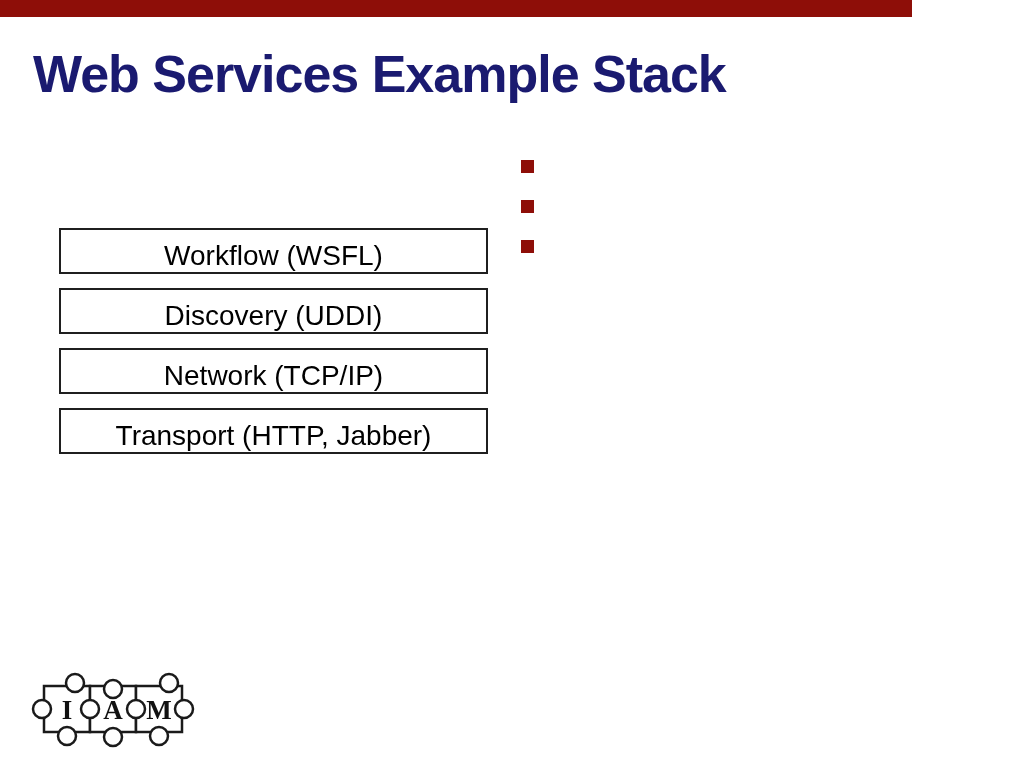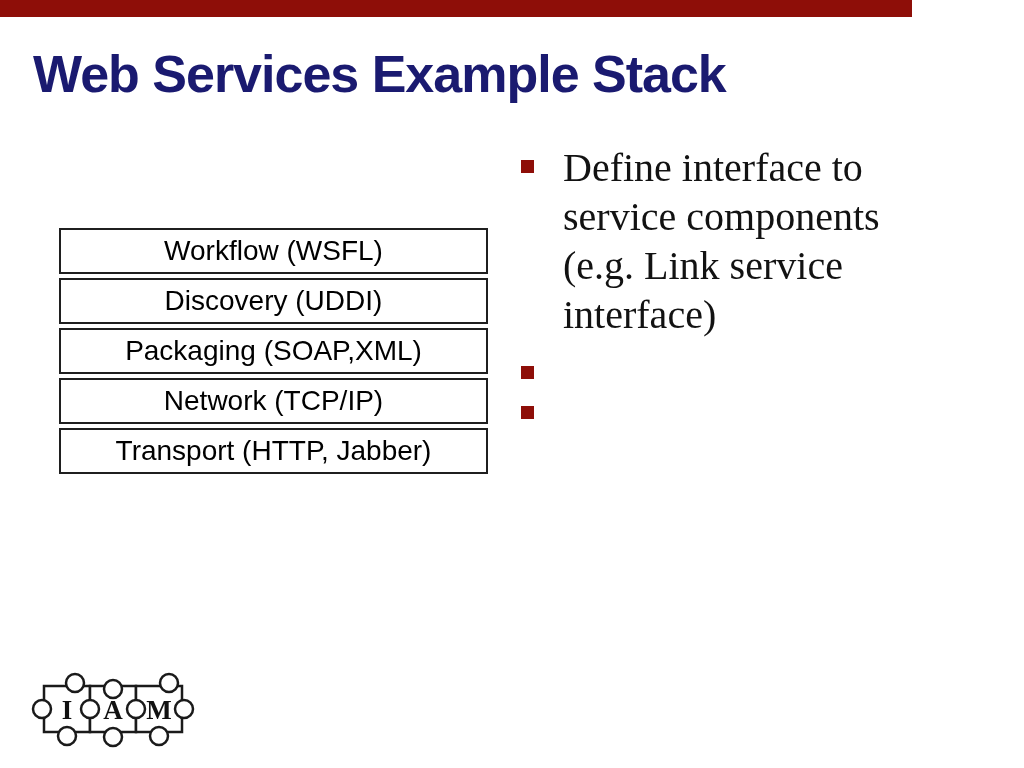--- a/index.html
+++ b/index.html
@@ -29,25 +29,25 @@
     white-space: nowrap;
   }
   .stack {
     position: absolute;
     left: 59px; top: 228px;
     width: 429px;
   }
   .stack-box {
     box-sizing: border-box;
     width: 429px; height: 46px;
-    margin-bottom: 4px;
+    margin-bottom: 14px;
     border: 2px solid var(--box-border, #1f1f1f);
     background: #ffffff;
     display: flex;
-    align-items: center;
+    align-items: flex-end;
     justify-content: center;
   }
   .stack-box-label {
     font-family: "Liberation Sans", sans-serif;
     font-size: 28px;
     color: #000000;
     white-space: nowrap;
   }
   .bullets {
     position: absolute;
@@ -103,37 +103,30 @@
   <h1 class="slide-title">Web Services Example Stack</h1>
 
   <div class="stack">
       <div class="stack-box">
         <span class="stack-box-label">Workflow (WSFL)</span>
       </div>
       <div class="stack-box">
         <span class="stack-box-label">Discovery (UDDI)</span>
       </div>
       <div class="stack-box">
-        <span class="stack-box-label">Packaging (SOAP,XML)</span>
-      </div>
-      <div class="stack-box">
         <span class="stack-box-label">Network (TCP/IP)</span>
       </div>
       <div class="stack-box">
         <span class="stack-box-label">Transport (HTTP, Jabber)</span>
       </div>
     </div>
 
   <div class="bullets">
       <div class="bullet-item">
         <span class="bullet-marker"></span>
-        <div class="bullet-text">Define interface to
-service components
-(e.g. Link service
-interface)</div>
       </div>
       <div class="bullet-item">
         <span class="bullet-marker"></span>
       </div>
       <div class="bullet-item">
         <span class="bullet-marker"></span>
       </div>
     </div>
 
   <div class="logo">

